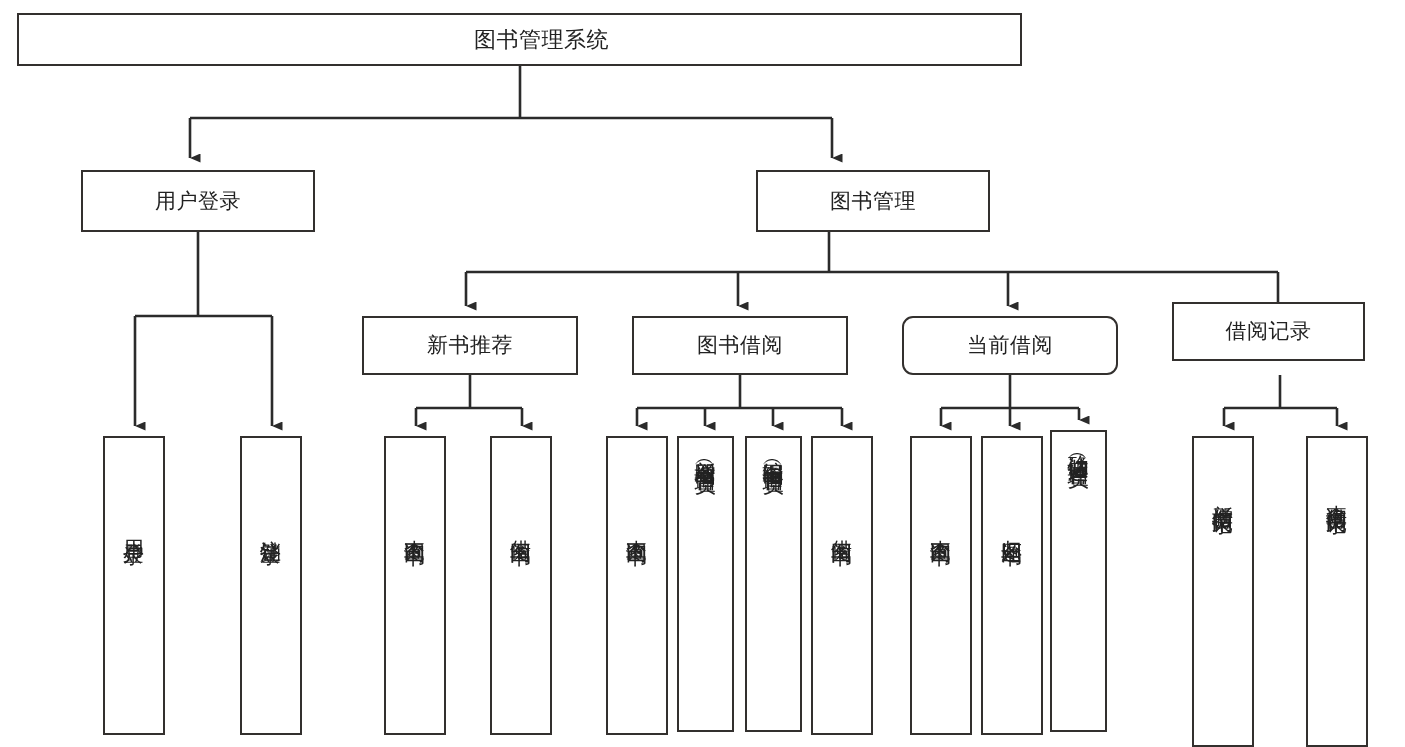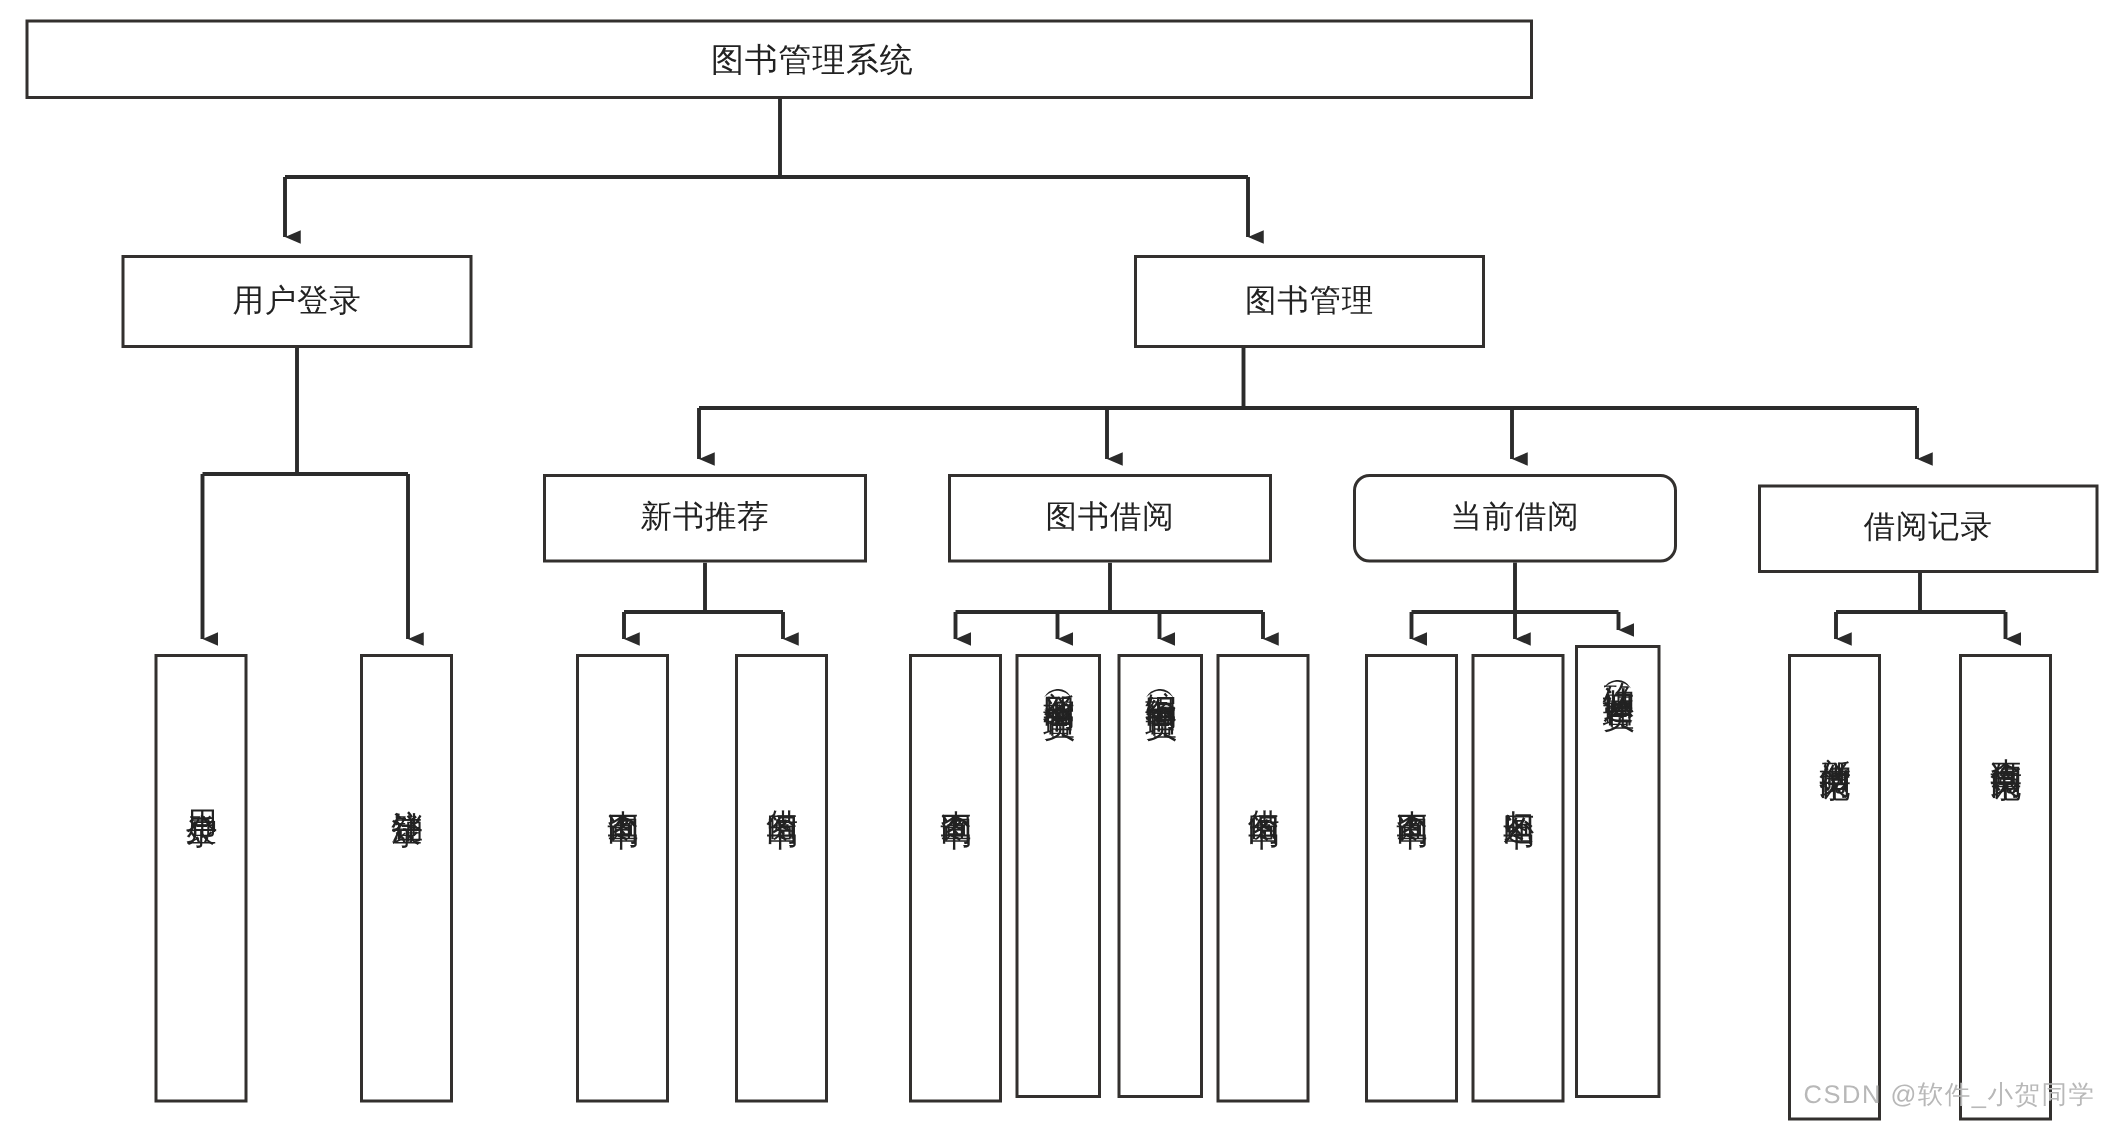--- a/index.html
+++ b/index.html
@@ -124,21 +124,21 @@
 
   <div class="node lvl3" style="left:632px;top:316px;width:216px;height:59px;">
     <span class="label">图书借阅</span>
   </div>
   <div class="node lvl3" style="left:362px;top:316px;width:216px;height:59px;">
     <span class="label">新书推荐</span>
   </div>
   <div class="node lvl3" style="left:902px;top:316px;width:216px;height:59px;border-radius:11px;">
     <span class="label">当前借阅</span>
   </div>
-  <div class="node lvl3" style="left:1172px;top:323px;width:227px;height:59px;">
+  <div class="node lvl3" style="left:1172px;top:302px;width:193px;height:59px;">
     <span class="label">借阅记录</span>
   </div>
 
   <div class="node leaf" style="left:103px;top:436px;width:62px;height:299px;padding-top:85px;">
     <span class="label">用户登录</span>
   </div>
   <div class="node leaf" style="left:240px;top:436px;width:62px;height:299px;padding-top:85px;">
     <span class="label">注销登录</span>
   </div>
 
@@ -172,14 +172,13 @@
     <span class="label">确认归还（管理员）</span>
   </div>
 
   <div class="node leaf" style="left:1192px;top:436px;width:62px;height:311px;padding-top:50px;">
     <span class="label">新增借阅记录</span>
   </div>
   <div class="node leaf" style="left:1306px;top:436px;width:62px;height:311px;padding-top:50px;">
     <span class="label">查询借阅记录</span>
   </div>
 
-  <div id="watermark">CSDN @软件_小贺同学</div>
 </div>
 
 </body></html>

